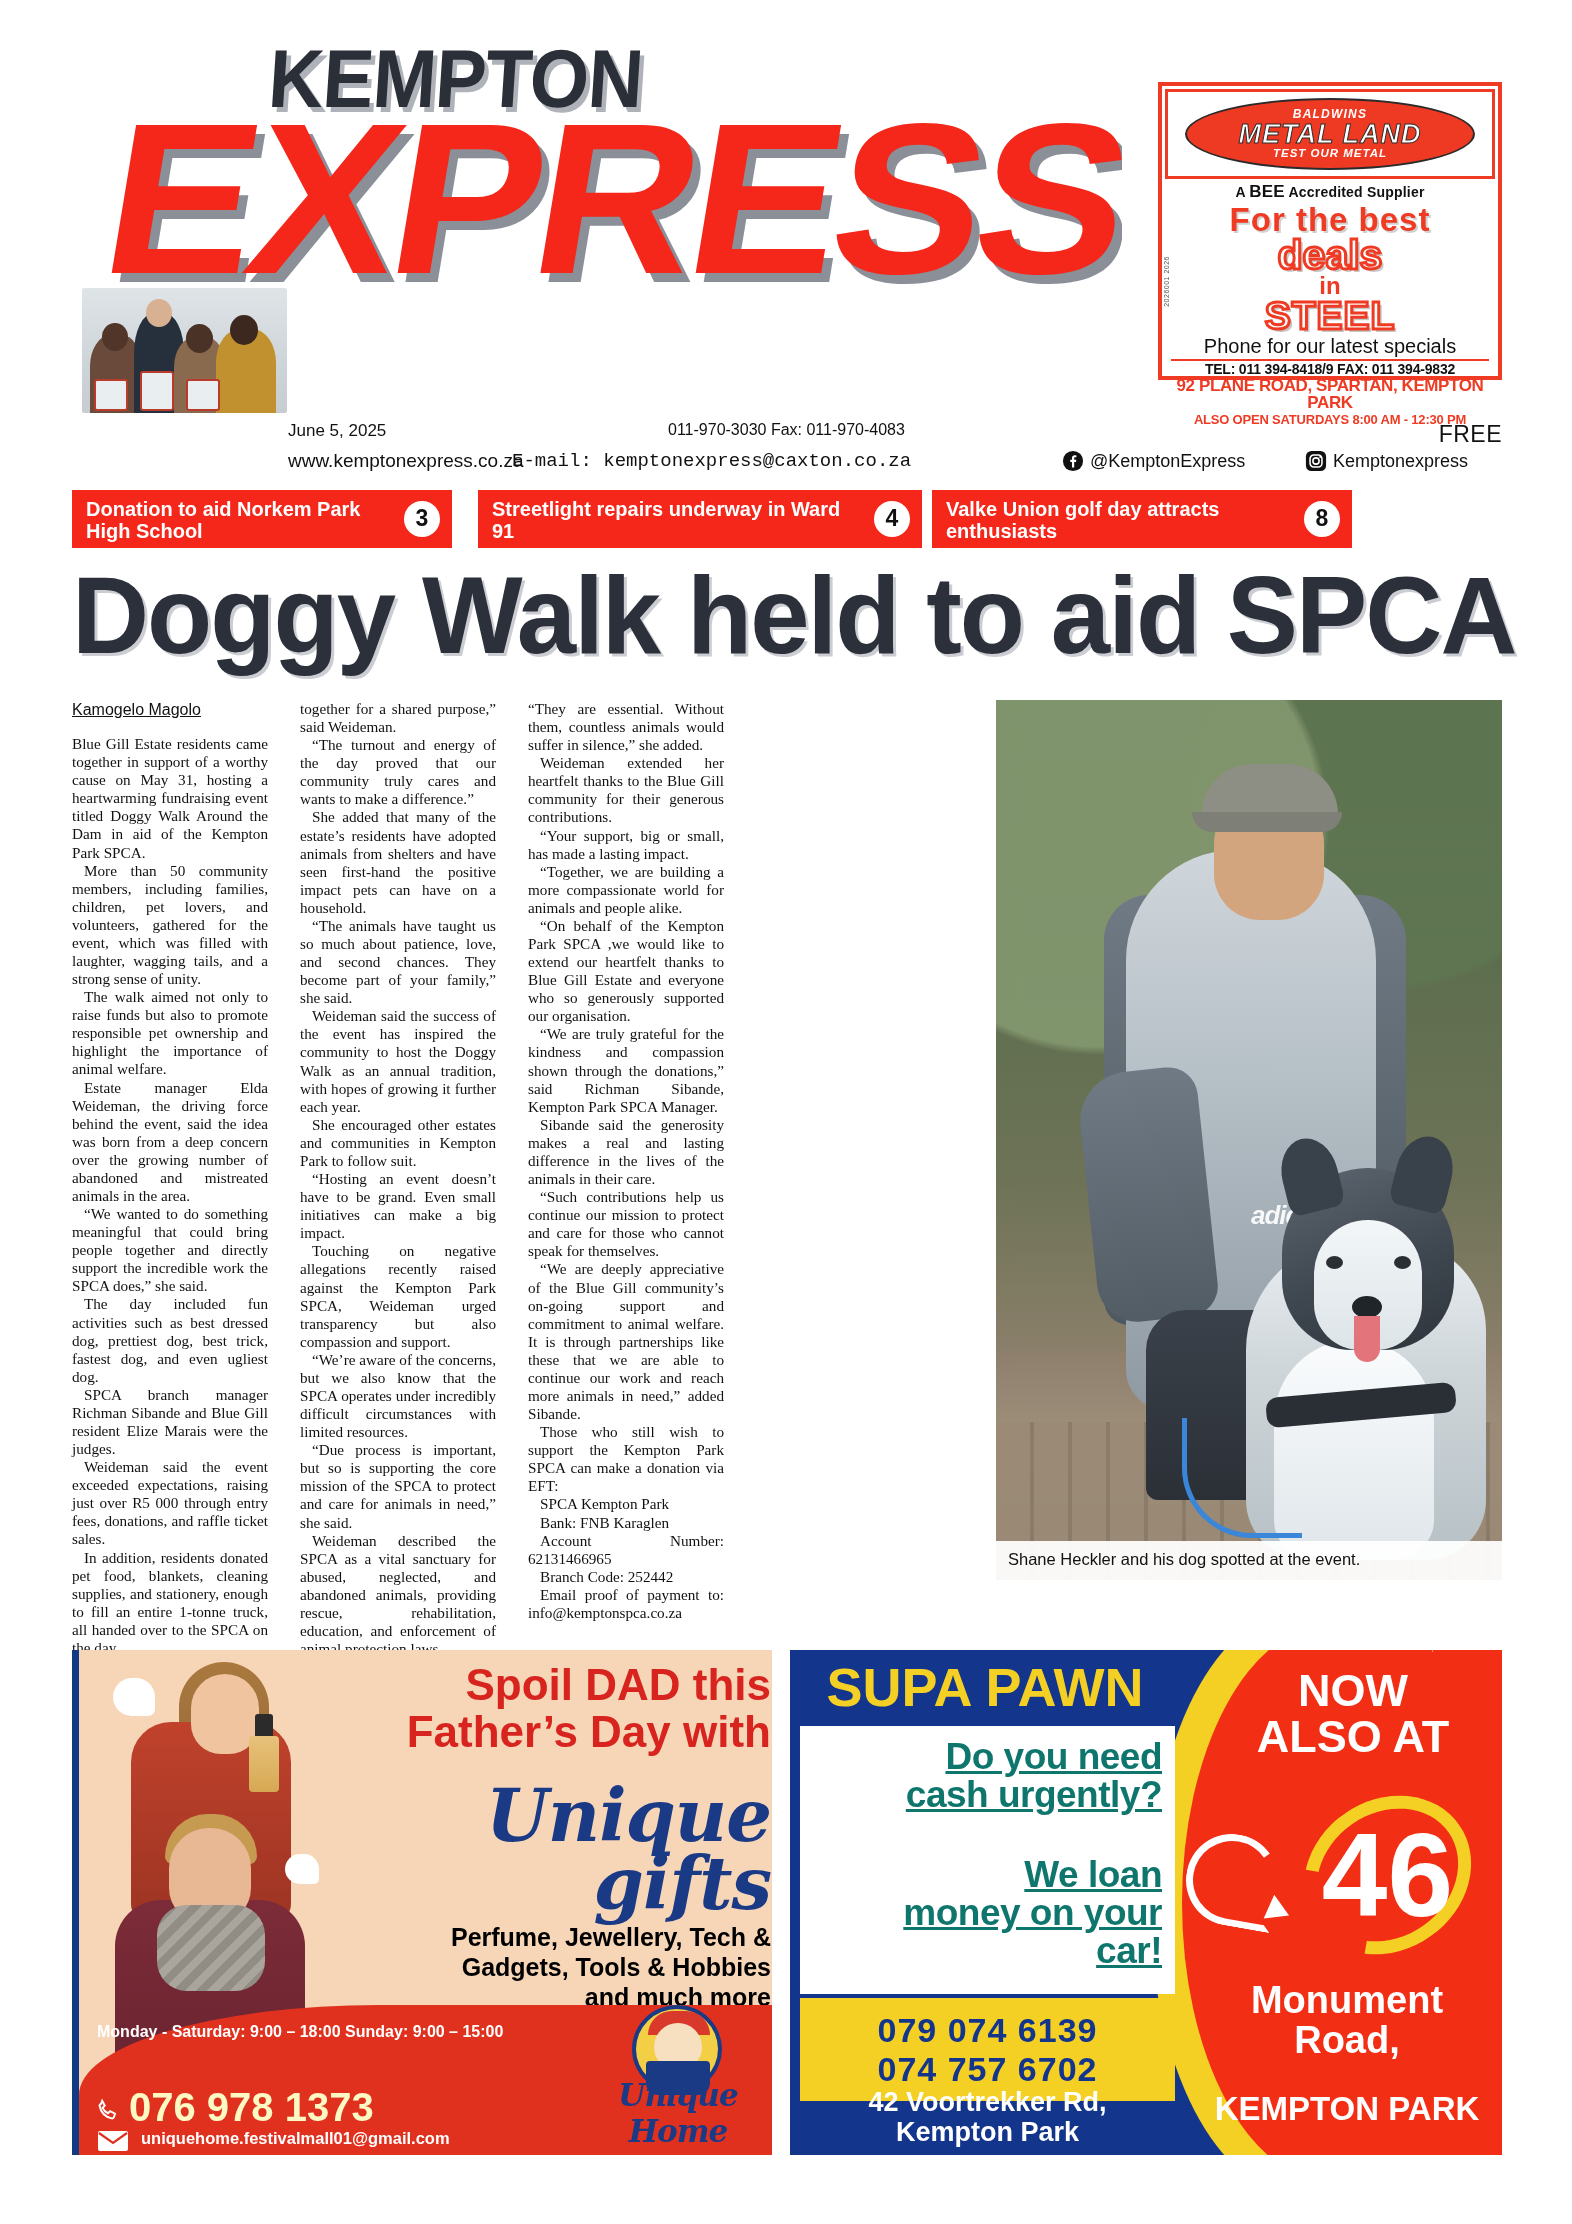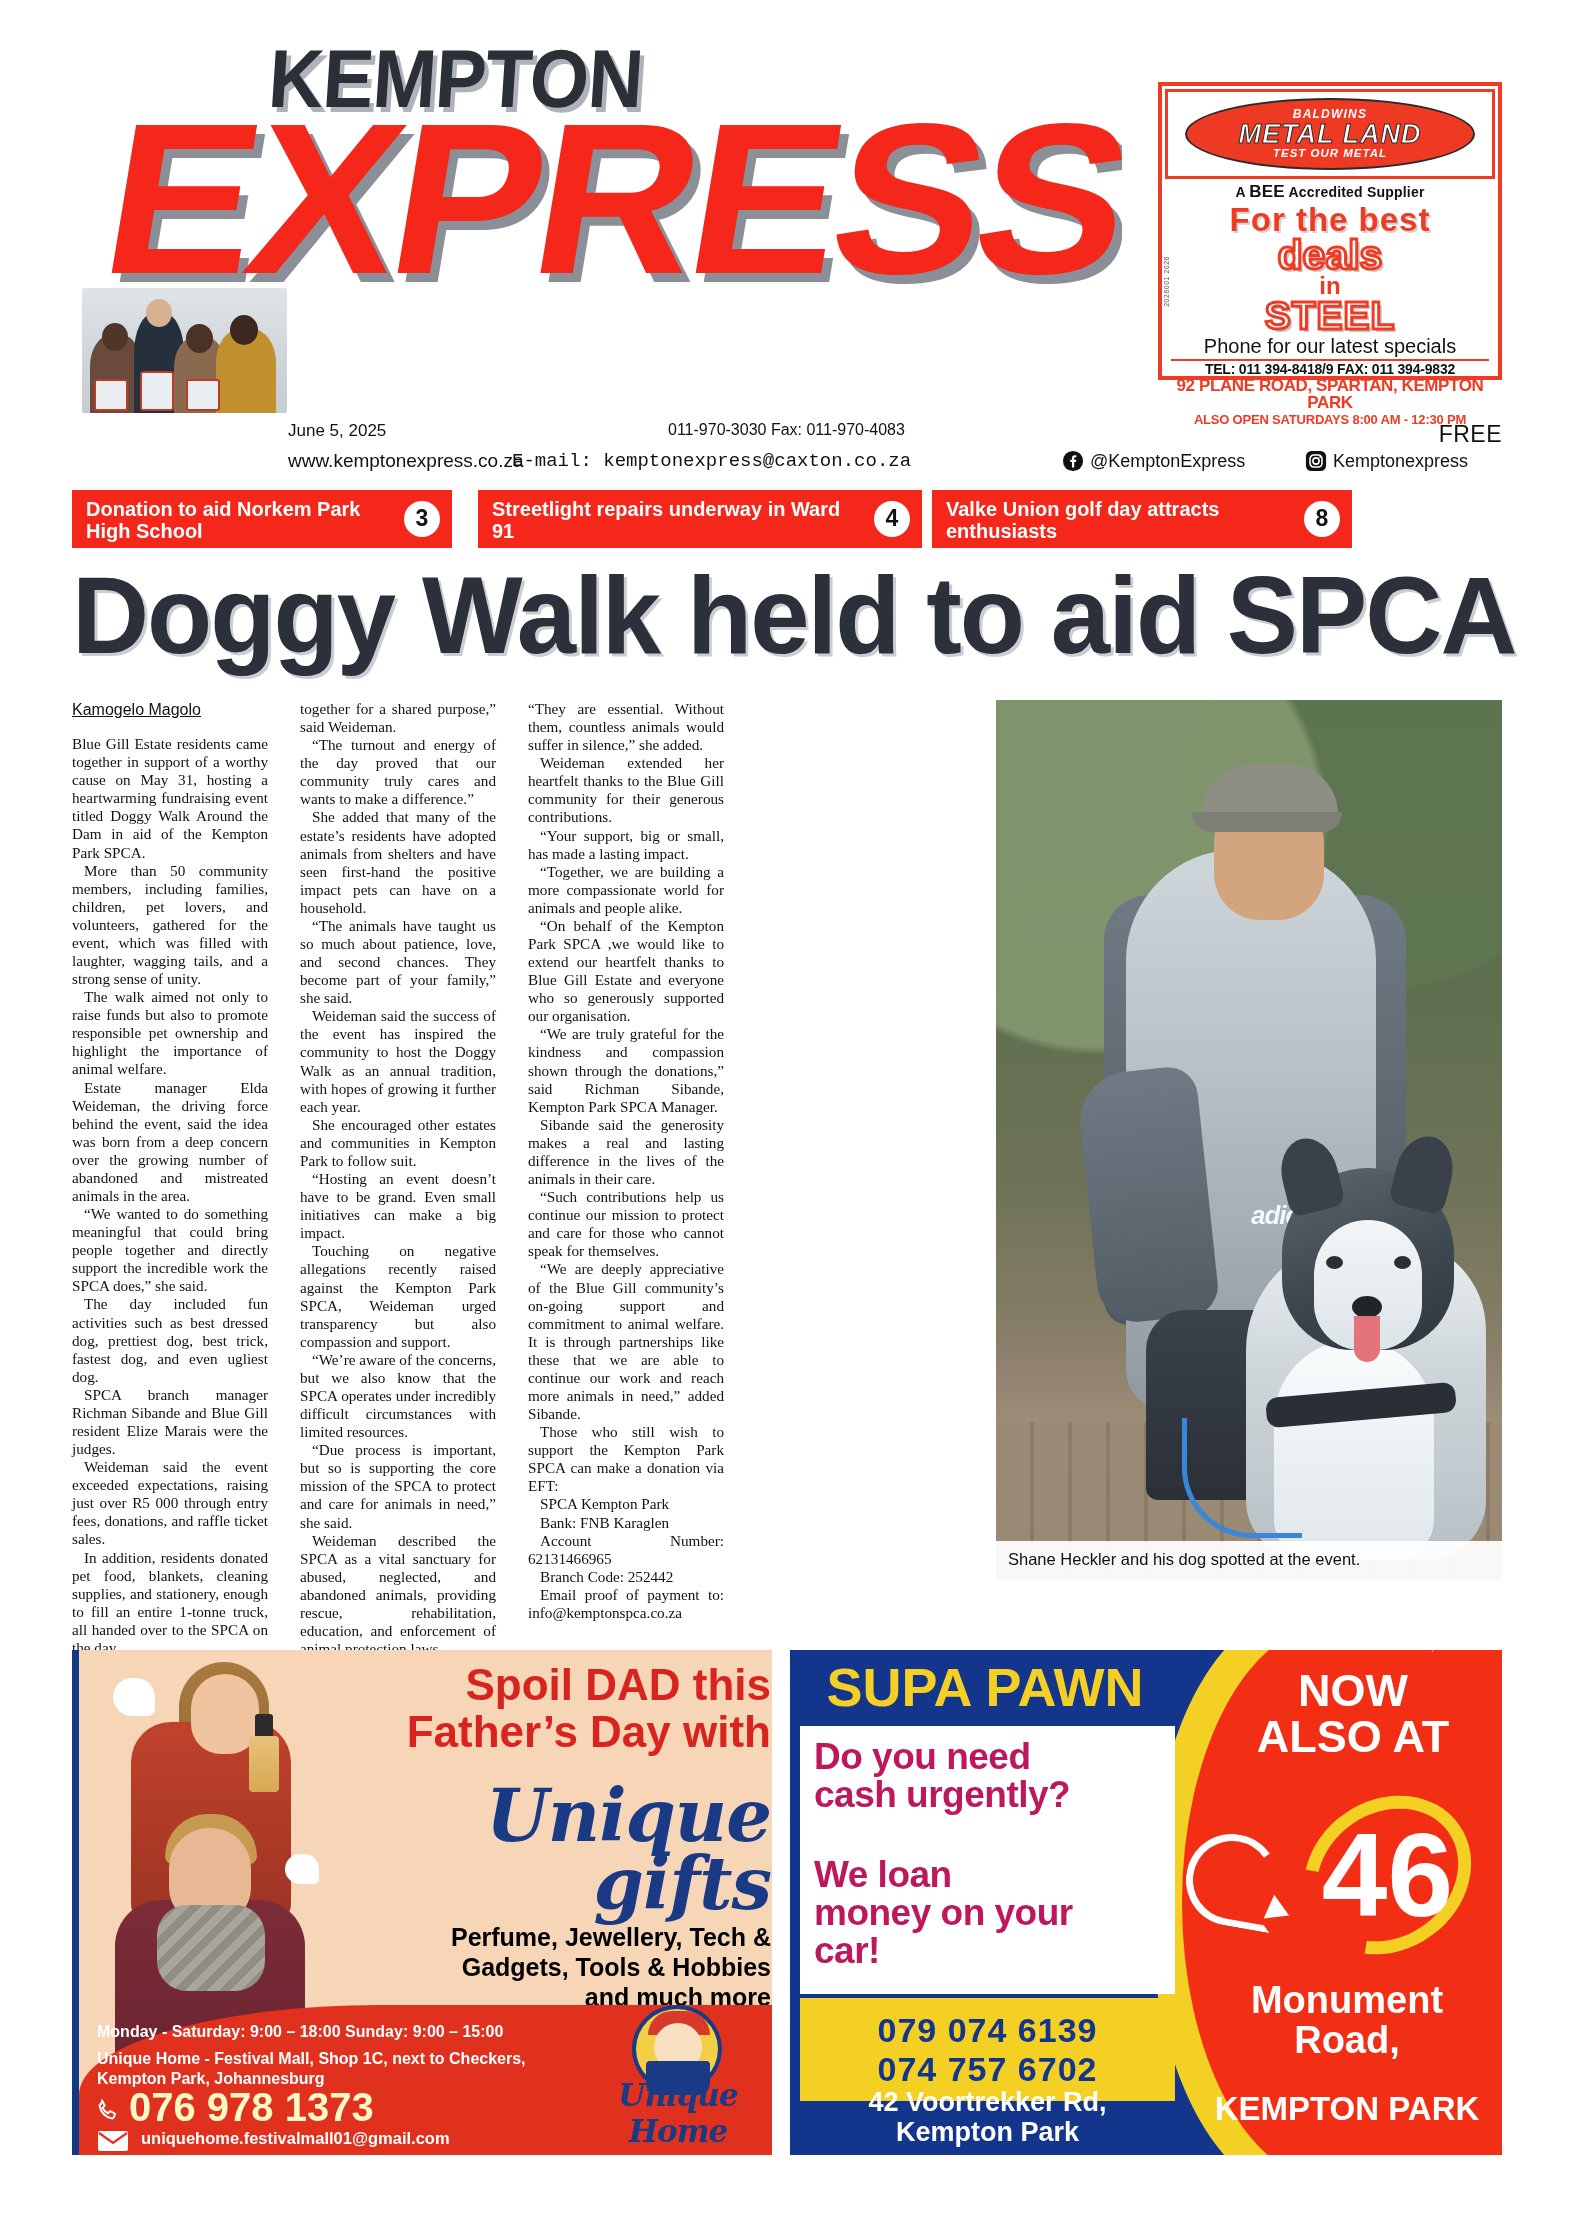--- a/index.html
+++ b/index.html
@@ -395,22 +395,22 @@
     left: 790px; top: 1650px;
     width: 712px; height: 505px;
     background: #14358c;
     overflow: hidden;
   }
   .sp-left { position:absolute; left:0; top:0; width: 390px; height: 100%; }
   .sp-title { position:absolute; left:0; top: 2px; width: 390px; height: 72px;
     background:#14358c; color:#f5d024; font-family:"Liberation Sans",sans-serif;
     font-weight:bold; font-size: 54px; text-align:center; line-height:70px; letter-spacing:0px;}
   .sp-white { position:absolute; left: 10px; top: 76px; width: 375px; height: 268px; background:#fff; }
-  .sp-red { color:#be185d; font-family:"Liberation Sans",sans-serif; font-weight:bold;
-    text-align:left; line-height:1.03; letter-spacing:-.5px; }
+  .sp-red { color:#0f766e; font-family:"Liberation Sans",sans-serif; font-weight:bold;
+    text-align:right; line-height:1.03; letter-spacing:-.5px;text-decoration:underline; }
   .sp-q { position:absolute; left: 14px; top: 12px; width: 348px; font-size: 37px; }
   .sp-l { position:absolute; left: 14px; top: 130px; width: 348px; font-size: 37px; }
   .sp-yellow { position:absolute; left: 10px; top: 348px; width: 375px; height: 103px; background:#f5d024;
     display:flex; flex-direction:column; align-items:center; justify-content:center; }
   .sp-num { color:#14358c; font-family:"Liberation Sans",sans-serif; font-weight:bold; font-size: 34px; line-height:1.12; letter-spacing:1px;}
   .sp-addr { position:absolute; left: 10px; top: 438px; width: 375px; color:#fff;
     font-family:"Liberation Sans",sans-serif; font-weight:bold; font-size: 27px;
     text-align:center; line-height:1.1; }
 
   .sp-rightwrap { position:absolute; left: 360px; top:0; width: 352px; height: 100%; }
@@ -639,21 +639,20 @@
     <div class="uq-script">Unique gifts</div>
     <div class="uq-sub">
       <div>Perfume, Jewellery, Tech &amp;</div>
       <div>Gadgets, Tools &amp; Hobbies</div>
       <div>and much more</div>
     </div>
     <div class="uq-tcs">Tc's &amp; C's apply.</div>
 
     <div class="uq-redband">
       <div class="uq-hours">Monday - Saturday: 9:00 – 18:00    Sunday: 9:00 – 15:00</div>
-      <div class="uq-addr">Unique Home - Festival Mall, Shop 1C, next to Checkers, Kempton Park, Johannesburg</div>
       <svg class="uq-ic" style="left:16px;top:92px;width:26px;height:26px;" viewBox="0 0 24 24">
         <path d="M6.6 3.5 9 8l-2 2c1 2.3 2.7 4 5 5l2-2 4.5 2.4-1 3.1c-.3.9-1.2 1.4-2.1 1.2C9.1 18.4 5.6 14.9 4.3 8.6c-.2-.9.3-1.8 1.2-2.1z" fill="none" stroke="#fff" stroke-width="1.8"></path>
       </svg>
       <div class="uq-phone">076 978 1373</div>
       <svg class="uq-ic" style="left:18px;top:124px;width:32px;height:24px;" viewBox="0 0 32 24">
         <rect x="1" y="2" width="30" height="20" rx="2" fill="#fff"></rect>
         <path d="M2 4l14 10L30 4" fill="none" stroke="#e0301e" stroke-width="2.2"></path>
       </svg>
       <div class="uq-email">uniquehome.festivalmall01@gmail.com</div>
 

